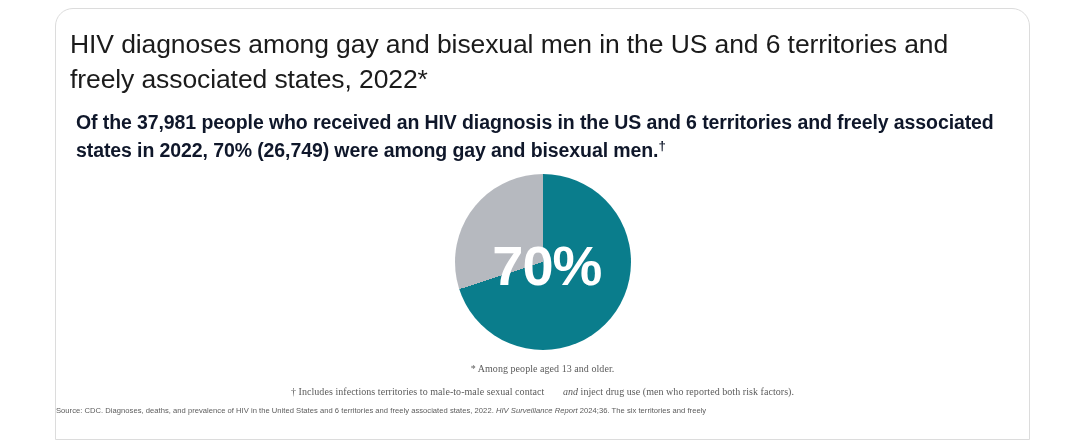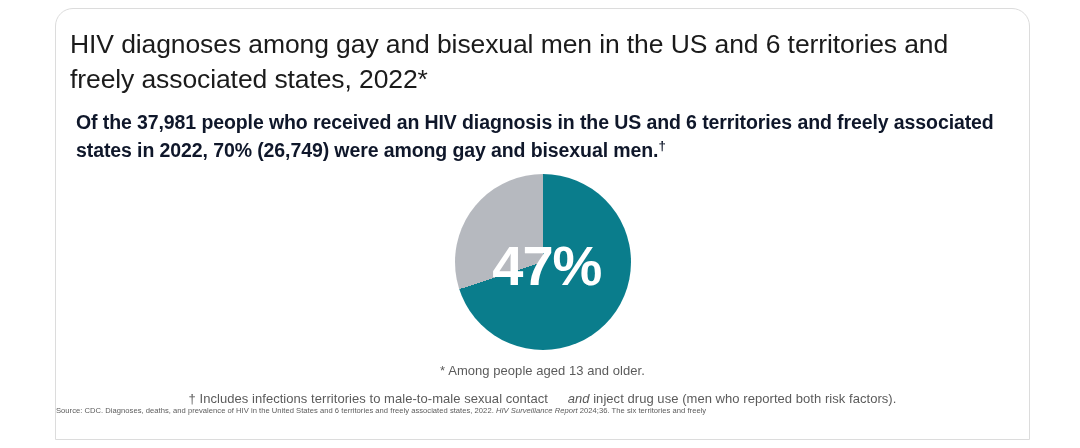--- a/index.html
+++ b/index.html
@@ -100,23 +100,24 @@
 
   .footnotes {
     position: absolute;
     left: 0;
     top: 352px;
     width: 100%;
     text-align: center;
     color: #5b5b5b;
   }
   .fn {
-    font-size: 13px;
+    font-size: 10px;
     line-height: 1.5;
     letter-spacing: 0.05px;
+    font-family: Liberation Serif, serif;
   }
   .fn.fn1 { margin-bottom: 8px; }
   .fn em { font-style: italic; margin-left: 16px; }
 
   .source {
     position: absolute;
     left: 0;
     top: 396px;
     width: 100%;
     text-align: left;
@@ -135,21 +136,21 @@
   <div class="card-inner">
 
     <div class="title">HIV diagnoses among gay and bisexual men in the US and 6 territories and freely associated states, 2022*</div>
 
     <div class="subtitle">
       <span>Of the </span><span class="hl">37,981 people who received an HIV diagnosis</span><span> in the US and 6 territories and freely associated states in 2022, 70% (26,749) were among gay and bisexual men.</span><sup>†</sup>
     </div>
 
     <div class="chart-wrap">
       <div class="pie" id="pie-shape" style="background: conic-gradient(rgb(10, 125, 140) 0deg, rgb(10, 125, 140) 252deg, rgb(182, 185, 191) 252deg, rgb(182, 185, 191) 360deg);"></div>
-      <div class="pie-label">47%</div>
+      <div class="pie-label">70%</div>
     </div>
 
     <div class="footnotes">
       <div class="fn fn1">* Among people aged 13 and older.</div>
       <div class="fn fn2"><span>† Includes infections territories to male-to-male sexual contact </span><em>and</em><span> inject drug use (men who reported both risk factors).</span></div>
     </div>
 
     <div class="source">
       <span class="source-line"><span>Source: CDC. Diagnoses, deaths, and prevalence of HIV in the United States and 6 territories and freely associated states, 2022. </span><span class="ital">HIV Surveillance Report</span><span> 2024;36. The six territories and freely</span></span>
     </div>

